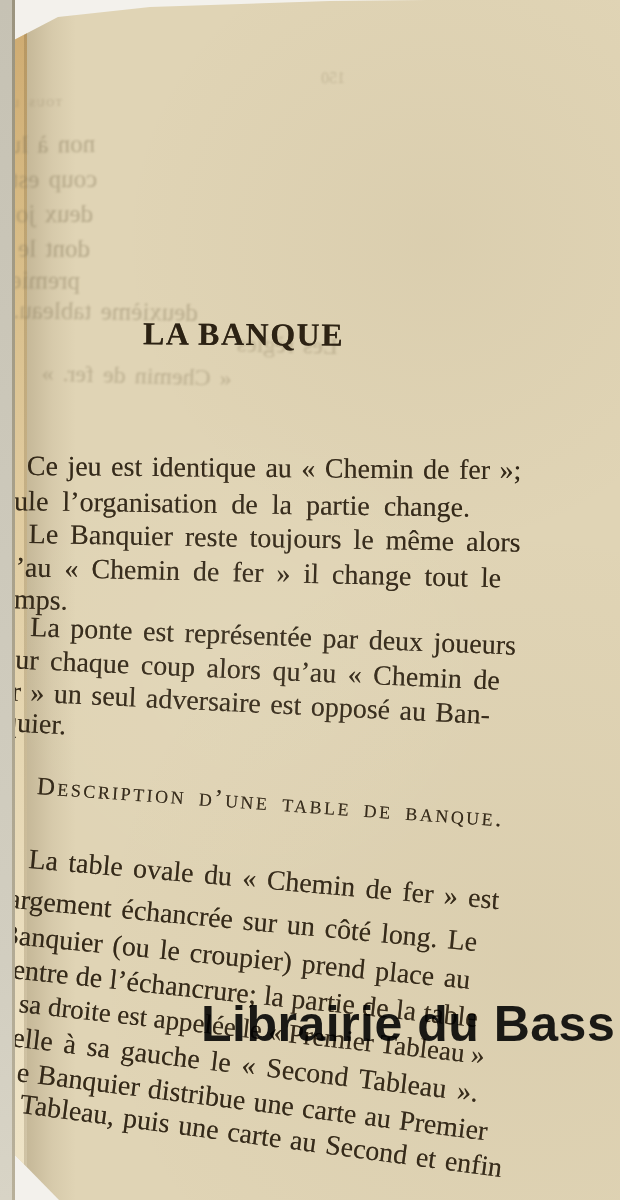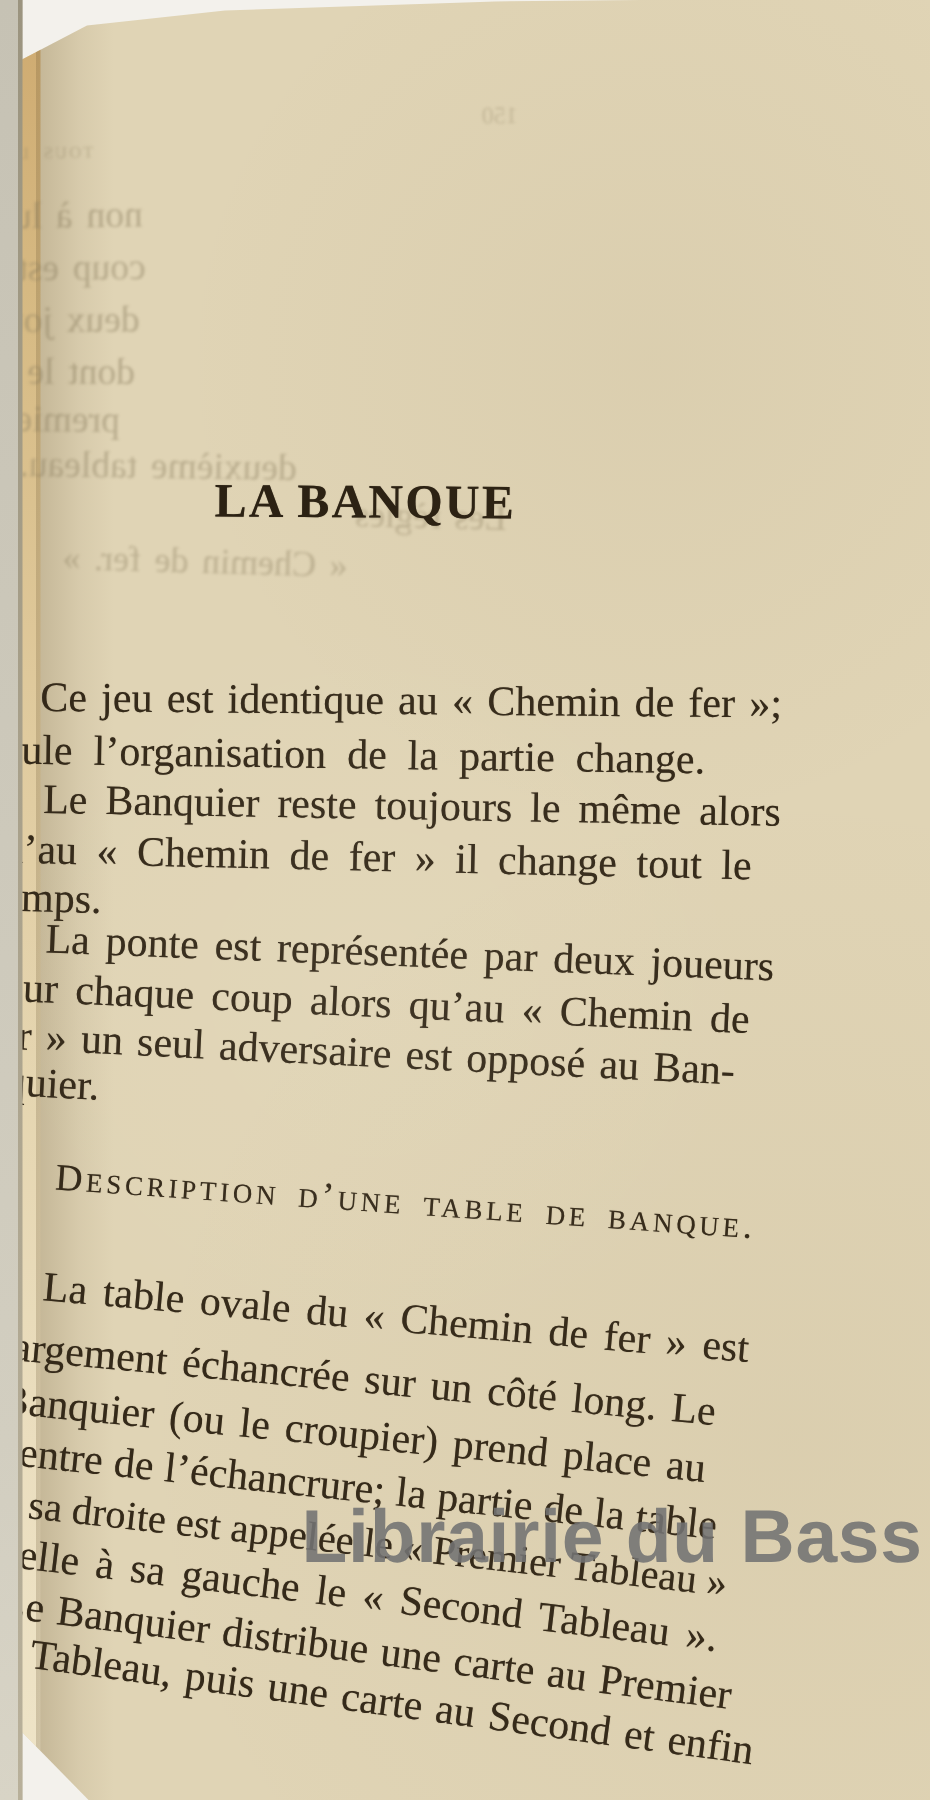--- a/index.html
+++ b/index.html
@@ -52,21 +52,21 @@
   .heading{
     position:absolute;left:38px;top:772px;
     font-variant:small-caps;font-size:25px;letter-spacing:2.5px;word-spacing:4px;
     color:#342919;transform:rotate(4deg);transform-origin:left top;
     text-shadow:0 0 .5px rgba(52,41,25,.55);
   }
   .watermark{
     position:absolute;left:201px;top:995px;
     font-family:"Liberation Sans","DejaVu Sans",sans-serif;
     font-size:50px;font-weight:700;letter-spacing:0.5px;
-    color:#737373;opacity:.88;white-space:nowrap;z-index:30;
+    color:#000000;opacity:.88;white-space:nowrap;z-index:30;
   }
   
   .grain{
     position:absolute;inset:0;z-index:5;pointer-events:none;
     background:
       radial-gradient(circle at 70% 20%, rgba(120,100,60,0.05) 0%, rgba(120,100,60,0) 30%),
       radial-gradient(circle at 40% 55%, rgba(255,255,240,0.06) 0%, rgba(255,255,240,0) 35%),
       radial-gradient(circle at 85% 80%, rgba(120,100,60,0.05) 0%, rgba(120,100,60,0) 40%);
   }
 </style>

